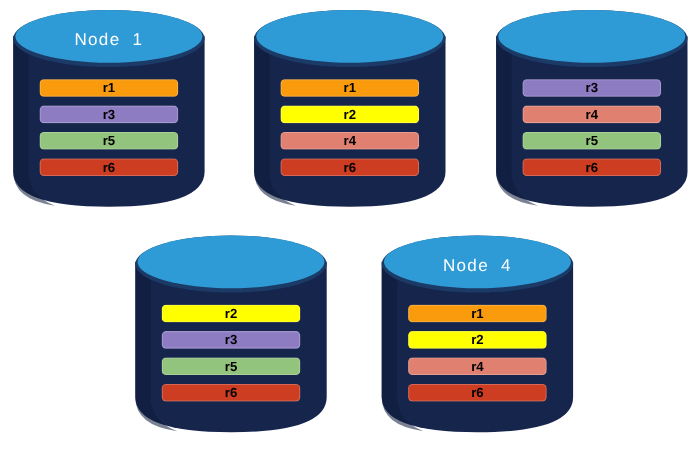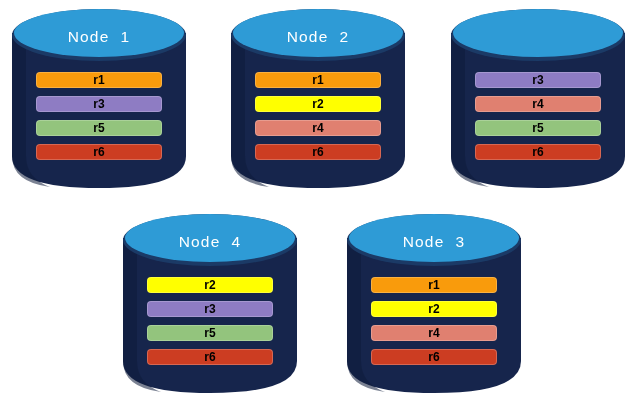--- a/index.html
+++ b/index.html
@@ -98,21 +98,20 @@
         </div>
       </div>
     </div>
     <div class="node" style="left: 229px; top: 6px;">
       <svg class="node-svg" viewBox="0 0 178 186">
         <path d="M 2 27 L 2 150 Q 2 182 89 182 Q 176 182 176 150 L 176 27 Z" fill="#16254C"></path>
         <path d="M 2 27 L 2 150 Q 2 176 40 181 Q 16 172 16 150 L 16 31 Z" fill="#0F1B3A" opacity="0.55"></path>
         <ellipse cx="89" cy="29" rx="87" ry="26" fill="#1B3A66"></ellipse>
         <ellipse cx="89" cy="27" rx="85" ry="24" fill="#2E9BD6"></ellipse>
       </svg>
-      <div class="node-label">Node  2</div>
       <div class="replica-stack">
         <div class="replica-bar" style="background: rgb(249, 155, 12);">
           <span class="replica-label">r1</span>
         </div>
         <div class="replica-bar" style="background: rgb(255, 255, 0);">
           <span class="replica-label">r2</span>
         </div>
         <div class="replica-bar" style="background: rgb(224, 128, 112);">
           <span class="replica-label">r4</span>
         </div>
@@ -143,21 +142,20 @@
         </div>
       </div>
     </div>
     <div class="node" style="left: 121px; top: 211px;">
       <svg class="node-svg" viewBox="0 0 178 186">
         <path d="M 2 27 L 2 150 Q 2 182 89 182 Q 176 182 176 150 L 176 27 Z" fill="#16254C"></path>
         <path d="M 2 27 L 2 150 Q 2 176 40 181 Q 16 172 16 150 L 16 31 Z" fill="#0F1B3A" opacity="0.55"></path>
         <ellipse cx="89" cy="29" rx="87" ry="26" fill="#1B3A66"></ellipse>
         <ellipse cx="89" cy="27" rx="85" ry="24" fill="#2E9BD6"></ellipse>
       </svg>
-      <div class="node-label">Node  4</div>
       <div class="replica-stack">
         <div class="replica-bar" style="background: rgb(255, 255, 0);">
           <span class="replica-label">r2</span>
         </div>
         <div class="replica-bar" style="background: rgb(142, 124, 195);">
           <span class="replica-label">r3</span>
         </div>
         <div class="replica-bar" style="background: rgb(147, 196, 125);">
           <span class="replica-label">r5</span>
         </div>
@@ -166,21 +164,21 @@
         </div>
       </div>
     </div>
     <div class="node" style="left: 345px; top: 211px;">
       <svg class="node-svg" viewBox="0 0 178 186">
         <path d="M 2 27 L 2 150 Q 2 182 89 182 Q 176 182 176 150 L 176 27 Z" fill="#16254C"></path>
         <path d="M 2 27 L 2 150 Q 2 176 40 181 Q 16 172 16 150 L 16 31 Z" fill="#0F1B3A" opacity="0.55"></path>
         <ellipse cx="89" cy="29" rx="87" ry="26" fill="#1B3A66"></ellipse>
         <ellipse cx="89" cy="27" rx="85" ry="24" fill="#2E9BD6"></ellipse>
       </svg>
-      <div class="node-label">Node  3</div>
+      <div class="node-label">Node  4</div>
       <div class="replica-stack">
         <div class="replica-bar" style="background: rgb(249, 155, 12);">
           <span class="replica-label">r1</span>
         </div>
         <div class="replica-bar" style="background: rgb(255, 255, 0);">
           <span class="replica-label">r2</span>
         </div>
         <div class="replica-bar" style="background: rgb(224, 128, 112);">
           <span class="replica-label">r4</span>
         </div>

